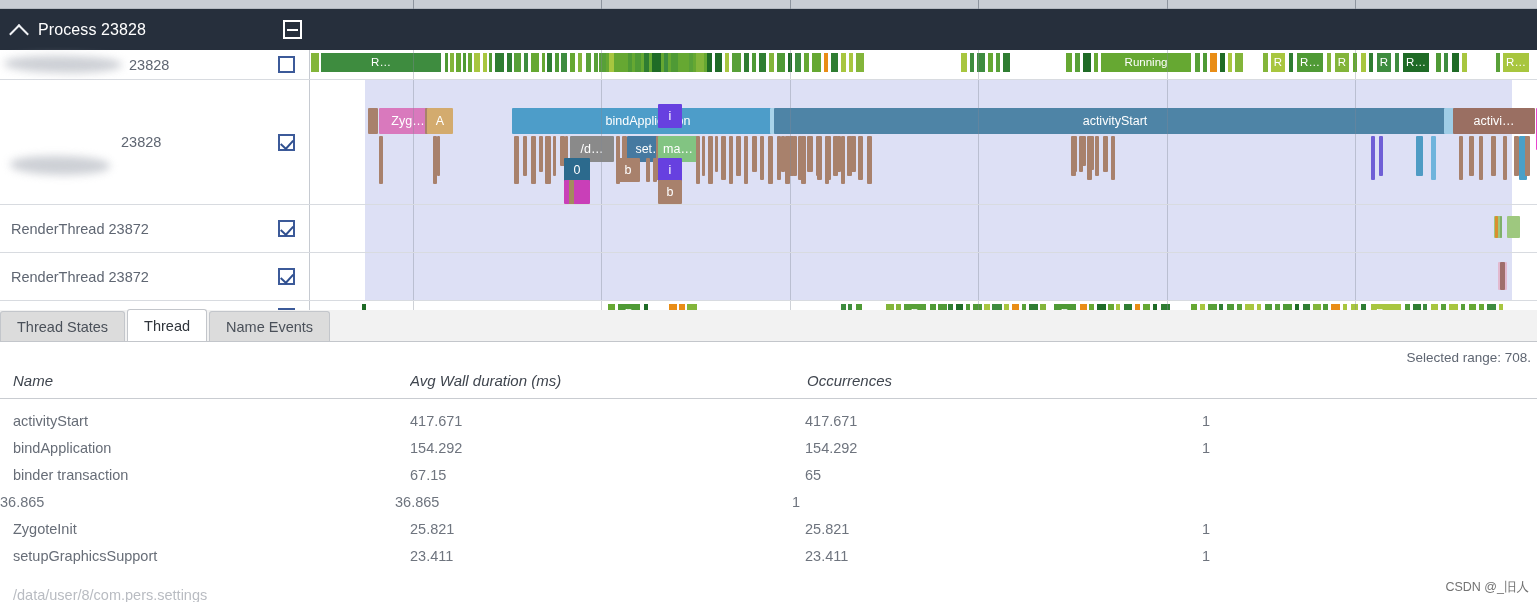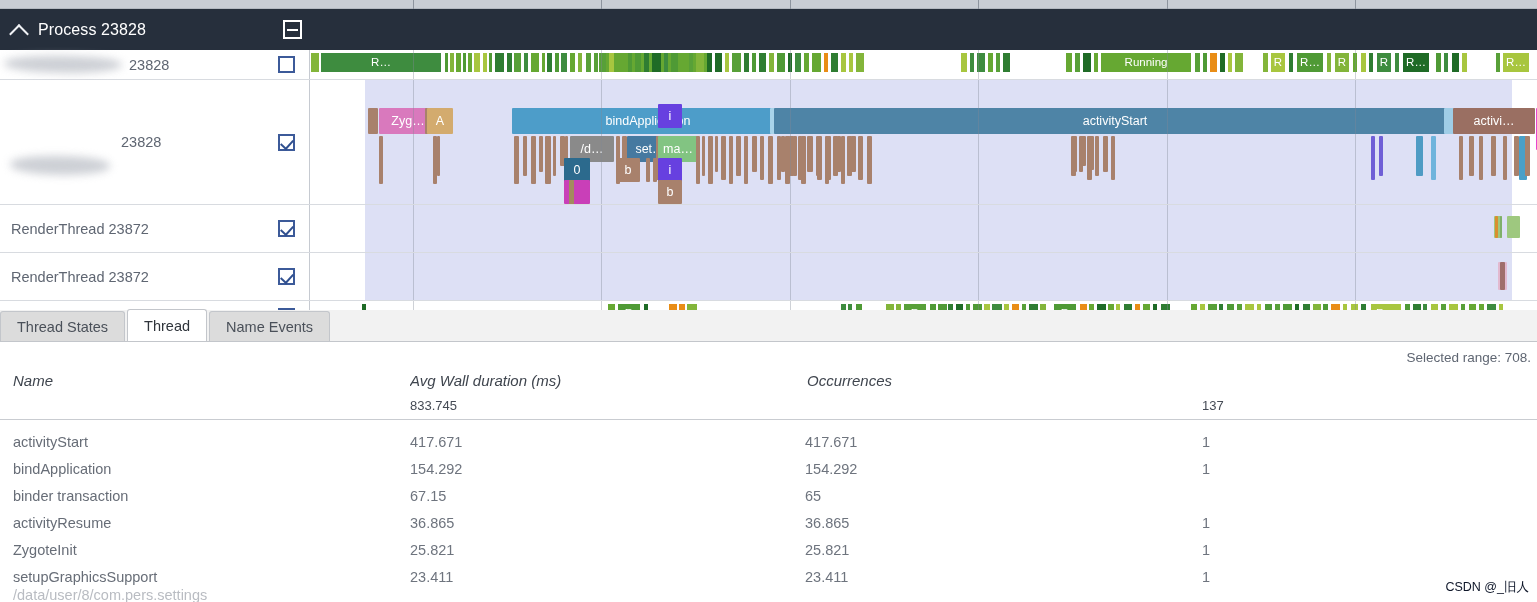--- a/index.html
+++ b/index.html
@@ -158,21 +158,21 @@
   }
   .divider {
     height: 1px; background: #c9ccd1; width: 1537px; margin-bottom: 9px;
   }
   .brow { height: 27px; }
   .brow .dcell { font-size: 14.5px; color: #6e747e; line-height: 27px; }
   .brow .dcell.c-name { color: #676d77; }
 
   .watermark {
     position: absolute; right: 8px; bottom: 6px;
-    font-size: 12.5px; color: #0f172a; white-space: nowrap;
+    font-size: 12.5px; color: #737373; white-space: nowrap;
   }
   .fade-row {
     position: absolute; left: 0; bottom: 0; width: 1537px; height: 13px;
     overflow: hidden;
   }
   .fade-row .dcell { font-size: 14.5px; color: #b9bcc2; line-height: 13px; }
 </style>
 </head>
 <body>
 
@@ -531,47 +531,40 @@
 
   <div class="detail">
     <div class="sel-range">Selected range: 708.</div>
 
     <div class="dtable">
       <div class="drow hrow">
         <div class="dcell c-name">Name</div>
         <div class="dcell c-avg">Avg Wall duration (ms)</div>
         <div class="dcell c-occ">Occurrences</div>
       </div>
-      <div class="drow srow">
-        <div class="dcell c-name"></div>
-        <div class="dcell c-wall">833.745</div>
-        <div class="dcell c-avg"></div>
-        <div class="dcell c-occ">137</div>
-      </div>
       <div class="divider"></div>
       <div id="tbody">
           <div class="drow brow">
             <div class="dcell c-name">activityStart</div>
             <div class="dcell c-wall">417.671</div>
             <div class="dcell c-avg">417.671</div>
             <div class="dcell c-occ">1</div>
           </div>
           <div class="drow brow">
             <div class="dcell c-name">bindApplication</div>
             <div class="dcell c-wall">154.292</div>
             <div class="dcell c-avg">154.292</div>
             <div class="dcell c-occ">1</div>
           </div>
           <div class="drow brow">
             <div class="dcell c-name">binder transaction</div>
             <div class="dcell c-wall">67.15</div>
             <div class="dcell c-occ">65</div>
           </div>
           <div class="drow brow">
-            <div class="dcell c-name">activityResume</div>
             <div class="dcell c-wall">36.865</div>
             <div class="dcell c-avg">36.865</div>
             <div class="dcell c-occ">1</div>
           </div>
           <div class="drow brow">
             <div class="dcell c-name">ZygoteInit</div>
             <div class="dcell c-wall">25.821</div>
             <div class="dcell c-avg">25.821</div>
             <div class="dcell c-occ">1</div>
           </div>

